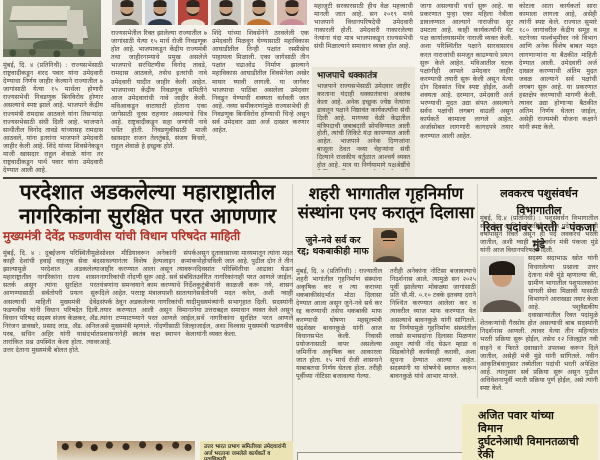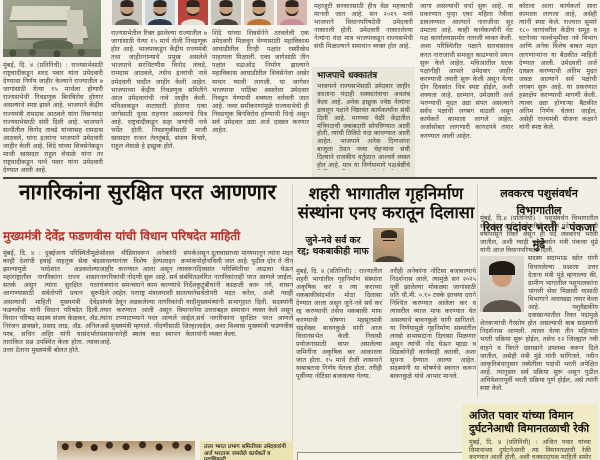--- a/index.html
+++ b/index.html
@@ -117,21 +117,21 @@
   #munde-photo{
     float:left;width:44px;height:56px;margin:2px 4px 2px 0;position:relative;overflow:hidden;
     background:linear-gradient(180deg,#dcd9d2 0%,#c8c4bb 100%);
   }
   #munde-photo .head{position:absolute;left:50%;top:8px;transform:translateX(-50%);width:20px;height:23px;border-radius:50% 50% 46% 46%;background:#c99c7a;}
   #munde-photo .head::before{content:"";position:absolute;left:-3px;top:-3px;width:26px;height:14px;border-radius:50% 50% 0 0;background:#211a15;}
   #munde-photo .shoulders{position:absolute;left:50%;bottom:-10px;transform:translateX(-50%);width:38px;height:22px;border-radius:50% 50% 0 0;background:#5c544a;}
   
   #yellow-article{
     position:absolute;left:462px;top:404px;width:136px;height:56px;box-sizing:border-box;
-    background:#f0ebc5;padding:5px 7px;overflow:hidden;
+    background:#f0ebc5;padding:5px 16px;overflow:hidden;
   }
   #yellow-article .yhead{font-weight:bold;font-size:11px;line-height:13px;color:#16140e;margin:0 0 3px 0;}
   #yellow-article .ytext{font-size:6.3px;line-height:7.6px;text-align:justify;color:#4a463e;margin:0;}
 </style>
 </head>
 <body>
 
 <div id="page">
 
   <div id="building-photo">
@@ -180,20 +180,21 @@
   </div>
 
   <div class="bodytext" id="top-col5">जागा असल्याची चर्चा सुरू आहे. या प्रकरणात पुन्हा एका महिला नेत्रीला डावलण्यात आल्याने नाराजीचा सूर उमटला आहे. काही कार्यकर्त्यांनी थेट पक्ष कार्यालयासमोर नाराजी व्यक्त केली. अशा परिस्थितीत पक्षाने सारवासारव करत नाराजांची समजूत काढण्याचे प्रयत्न सुरू केले आहेत. मविआतील घटक पक्षांनीही आपले उमेदवार जाहीर करण्याची तयारी सुरू केली असून येत्या दोन दिवसांत चित्र स्पष्ट होईल, अशी शक्यता आहे. दरम्यान, उमेदवारी अर्ज भरण्याची मुदत उद्या संपत असल्याने सर्वच पक्षांची लगबग वाढली असून कार्यकर्ते कामाला लागले आहेत. अर्जासोबत लागणारी कागदपत्रे तयार करण्यात आली आहेत.</div>
   <div class="bodytext" id="top-col6">कोटला आता कार्यकर्ता सारा कामाला लागला आहे, असेही त्यांनी स्पष्ट केले. राज्यात सुमारे १८० जागांवरील केंद्रीय समूह व घटनेच्या पार्श्वभूमीवर नवे विभाग आणि अनेक विशेष बाबत मदत लागणाऱ्यांना या बैठकीत माहिती देण्यात आली. उमेदवारी अर्ज दाखल करण्याची अंतिम मुदत जवळ आल्याने सर्व पक्षांची लगबग सुरू आहे. या प्रकरणात हस्तक्षेप करण्याची मागणी केली. त्यावर उद्या होणाऱ्या बैठकीत अंतिम निर्णय घेतला जाईल, असेही राज्यमंत्री योजना कक्षाने यांनी स्पष्ट केले.</div>
 
   <div id="main-rule"></div>
   <div class="vsep" id="vsep1"></div>
   <div class="vsep" id="vsep2"></div>
 
   <div id="left-headline">
+    <div>परदेशात अडकलेल्या महाराष्ट्रातील</div>
     <div>नागरिकांना सुरक्षित परत आणणार</div>
   </div>
   <div id="left-subhead">मुख्यमंत्री देवेंद्र फडणवीस यांची विधान परिषदेत माहिती</div>
   <div id="left-cols">
     <p>मुंबई, दि. ४ : दुबईजन्य परिस्थितीमुळे काही देशांची हवाई वाहतूक सेवा बंद झाल्यामुळे परदेशात अडकलेल्या महाराष्ट्रातील नागरिकांना राज्य शासन सतर्क असून त्यांना सुरक्षित परत आणण्यासाठी सर्वतोपरी प्रयत्न सुरू असल्याची माहिती मुख्यमंत्री देवेंद्र फडणवीस यांनी विधान परिषदेत दिली. विधान परिषद सदस्य संजय केळकर, ॲड. निरंजन डावखरे, प्रसाद लाड, ॲड. अनिल परब, सचिन अहिर यांनी यासंदर्भात तारांकित प्रश्न उपस्थित केला होता. त्यावर उत्तर देताना मुख्यमंत्री बोलत होते.</p>
     <p>सोशल मीडियावरून अनेकांनी संपर्क साधल्यानंतर विशेष हेल्पलाइन क्रमांक जाहीर करण्यात आला असून त्यावरून नागरिकांची नोंदणी सुरू आहे. सर्व संबंधित यंत्रणांना समन्वयाने काम करण्याचे निर्देश दिले आहेत. परराष्ट्र मंत्रालयाशी सातत्याने संपर्क ठेवून अडकलेल्या नागरिकांची यादी तयार करण्यात आली असून विमानाने त्यांना टप्प्याटप्प्याने परत आणले जाईल, असे मुख्यमंत्री म्हणाले. नोंदणीसाठी जिल्हा प्रशासनानेही स्वतंत्र कक्ष स्थापन केला आहे.</p>
     <p>असून दूतावासाच्या माध्यमातून त्यांना मदत पोहोचविली जात आहे. पुढील दोन ते तीन दिवसांत परिस्थितीचा आढावा घेऊन उर्वरित नागरिकांनाही परत आणले जाईल. कुटुंबीयांनी काळजी करू नये, शासन सर्वतोपरी मदत करेल, अशी ग्वाही मुख्यमंत्र्यांनी सभागृहात दिली. सदस्यांनी या उत्तराबद्दल समाधान व्यक्त केले असून सर्व नागरिकांना सुरक्षित परत आणले जाईल, अशा विश्वास मुख्यमंत्री फडणवीस यांनी व्यक्त केला.</p>
   </div>
   <div id="group-photo"></div>
   <div id="photo-caption">उत्तर भारत प्रभाग समितीच्या उमेदवारांनी अर्ज भरताना जमलेले कार्यकर्ते व पदाधिकारी.</div>

